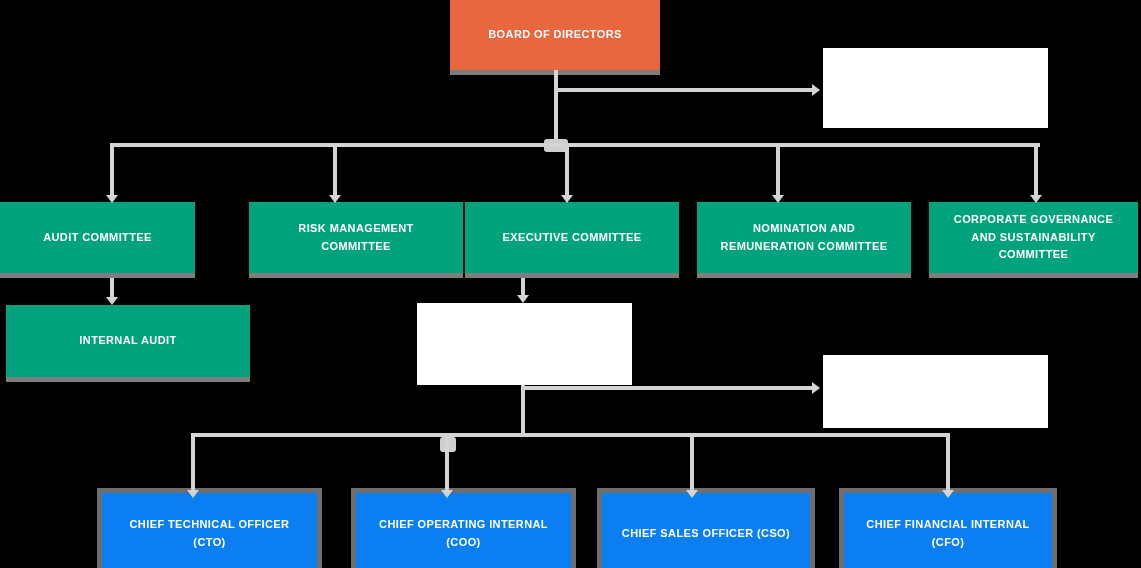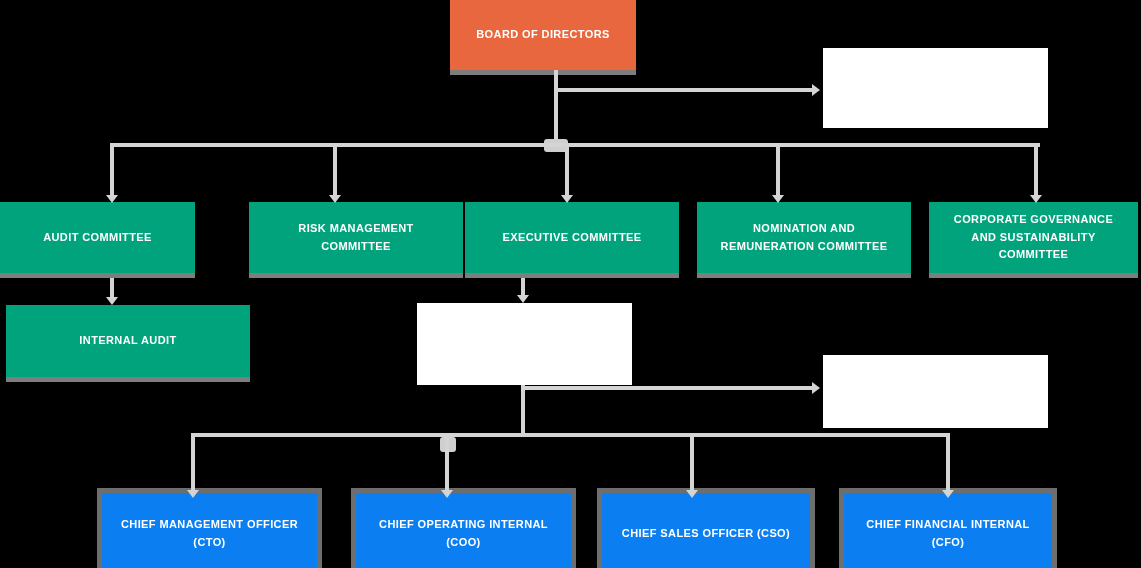--- a/index.html
+++ b/index.html
@@ -15,21 +15,21 @@
   }
   .node .label {
     color:#ffffff; font-weight:700; font-size:11px; letter-spacing:.4px;
     line-height:1.6; white-space:pre-line; padding:0 10px;
   }
   .orange { background:#e8673e; box-shadow:0 5px 0 0 #7d7d7d; }
   .green  { background:#00a37c; box-shadow:0 5px 0 0 #7d7d7d; }
   .whiteN { background:#ffffff; }
   .blue   { background:#0b7ff2; border:5px solid #6e6e6e; }
 
-  #n-board      { left:450px; top:0;     width:186px; height:70px; }
+  #n-board      { left:450px; top:0;     width:210px; height:70px; }
   #n-white-top  { left:823px; top:48px;  width:225px; height:80px; }
   #n-audit      { left:0;     top:202px; width:195px; height:71px; }
   #n-risk       { left:233px; top:202px; width:214px; height:71px;margin-left:16px; }
   #n-exec       { left:465px; top:202px; width:214px; height:71px; }
   #n-nom        { left:697px; top:202px; width:214px; height:71px; }
   #n-corp       { left:929px; top:202px; width:209px; height:71px; }
   #n-internal   { left:6px;   top:305px; width:244px; height:72px; }
   #n-white-mid  { left:417px; top:303px; width:215px; height:82px; }
   #n-white-right{ left:823px; top:355px; width:225px; height:73px; }
   #n-cto        { left:97px;  top:488px; width:225px; height:92px; }
@@ -165,21 +165,21 @@
 
   <div class="node whiteN" id="n-white-mid">
     <span class="label"></span>
   </div>
 
   <div class="node whiteN" id="n-white-right">
     <span class="label"></span>
   </div>
 
   <div class="node blue" id="n-cto">
-    <span class="label">CHIEF MANAGEMENT OFFICER
+    <span class="label">CHIEF TECHNICAL OFFICER
 (CTO)</span>
   </div>
 
   <div class="node blue" id="n-coo">
     <span class="label">CHIEF OPERATING INTERNAL
 (COO)</span>
   </div>
 
   <div class="node blue" id="n-cso">
     <span class="label">CHIEF SALES OFFICER (CSO)</span>

